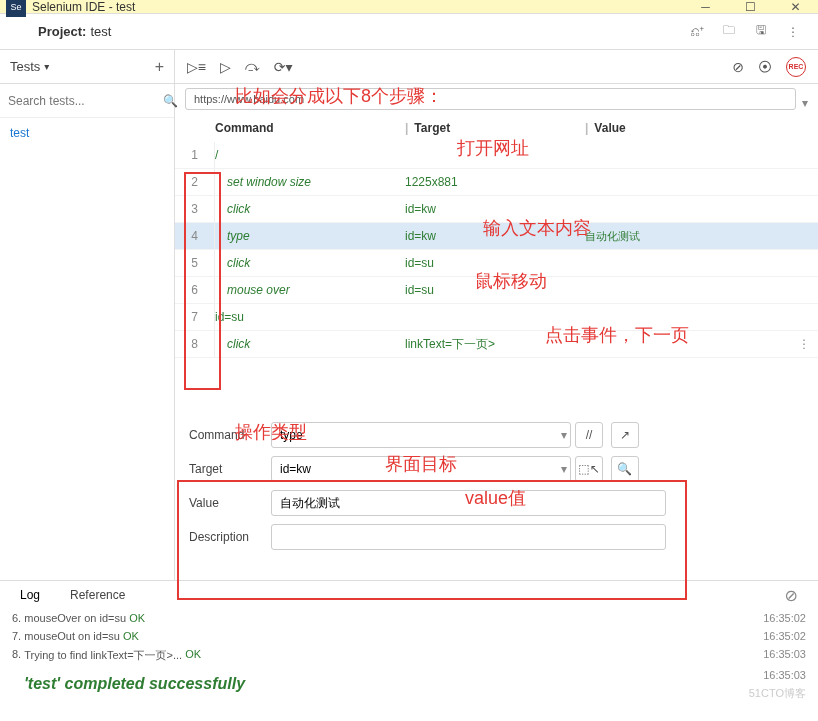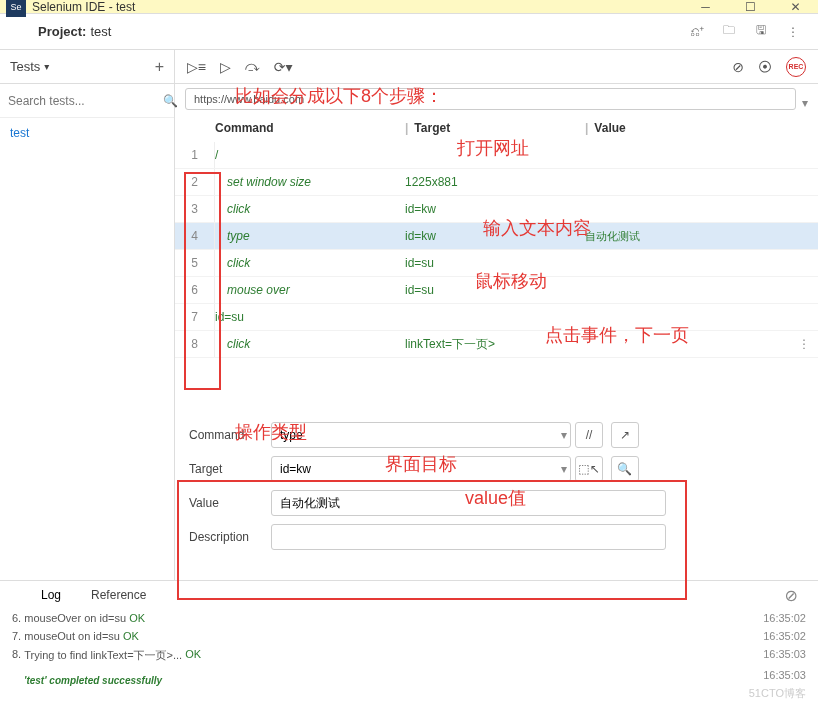--- a/index.html
+++ b/index.html
@@ -58,26 +58,26 @@
 .form-row { display: flex; align-items: center; height: 34px; gap: 8px; }
 .form-label { width: 74px; font-size: 12px; color: #444; }
 .form-input { flex: 1; border: 1px solid #ccc; border-radius: 3px; padding: 5px 8px; font-size: 12px; max-width: 300px; }
 .form-btn { width: 28px; height: 26px; border: 1px solid #ccc; border-radius: 3px; display: flex; align-items: center; justify-content: center; color: #555; cursor: pointer; font-size: 12px; }
 
 .annot { position: absolute; color: #e53935; font-size: 18px; font-family: "Microsoft YaHei", sans-serif; pointer-events: none; z-index: 10; }
 
 .log-section { border-top: 1px solid #ddd; }
 .log-tabs { display: flex; height: 28px; align-items: center; padding: 0 20px; gap: 30px; font-size: 12px; }
 .log-tab { cursor: pointer; color: #444; }
-.log-tab.active { color: #000; margin-left: 21px; }
+.log-tab.active { color: #000; }
 .stop-icon { margin-left: auto; color: #888; font-size: 16px; }
 .log-line { display: flex; padding: 3px 12px; font-size: 11px; color: #555; }
 .log-line .ok { color: #2e7d32; }
 .log-time { margin-left: auto; color: #888; }
-.log-success { padding: 6px 12px; font-size: 10px; color: #2e7d32; font-weight: bold; font-style: italic; }
+.log-success { padding: 6px 12px; font-size: 16px; color: #2e7d32; font-weight: bold; font-style: italic; }
 
 .watermark { position: absolute; right: 12px; bottom: 20px; color: #ccc; font-size: 11px; }
 </style>
 </head>
 <body>
 
 <div class="titlebar">
   <div class="titlebar-icon">Se</div>
   <div class="titlebar-text">Selenium IDE - test</div>
   <div class="win-btn">─</div>

